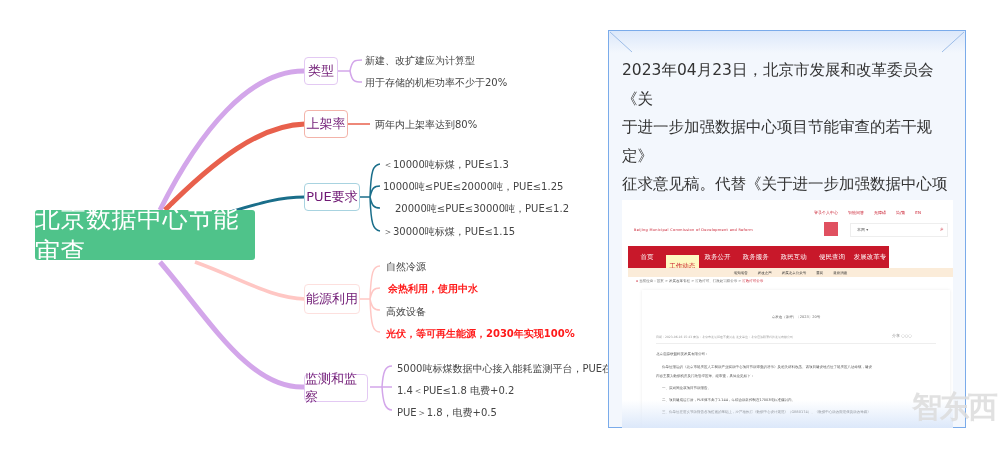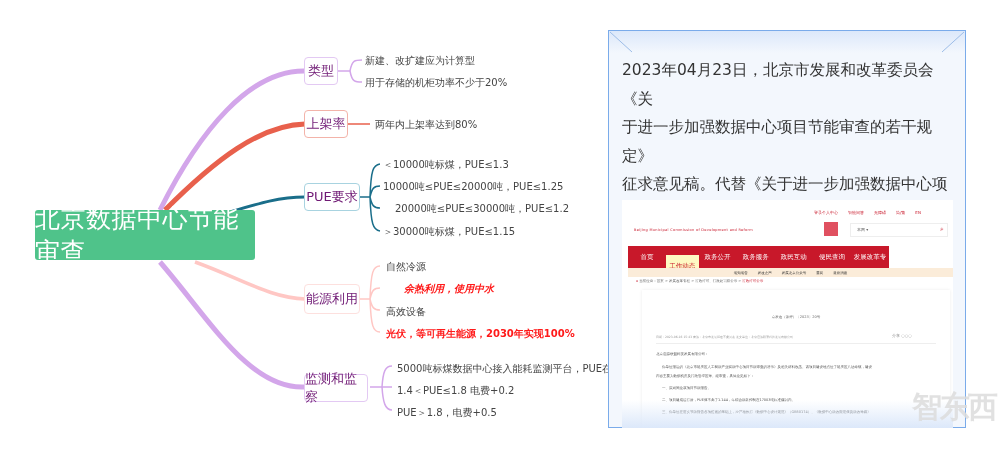--- a/index.html
+++ b/index.html
@@ -73,21 +73,21 @@
 </div>
 <div class="abs leaf" style="left:383px;top:158px;">＜10000吨标煤，PUE≤1.3</div>
 <div class="abs leaf" style="left:383px;top:180px;">10000吨≤PUE≤20000吨，PUE≤1.25</div>
 <div class="abs leaf" style="left:383px;top:202px;margin-left:12px;">20000吨≤PUE≤30000吨，PUE≤1.2</div>
 <div class="abs leaf" style="left:383px;top:225px;">＞30000吨标煤，PUE≤1.15</div>
 
 <div class="abs branch" style="left:304px;top:284px;width:56px;height:30px;border-color:#fde0de;">
   <span>能源利用</span>
 </div>
 <div class="abs leaf" style="left:386px;top:260px;">自然冷源</div>
-<div class="abs leaf red" style="left:404px;top:282px;font-style:italic;">余热利用，使用中水</div>
+<div class="abs leaf red" style="left:388px;top:282px;">余热利用，使用中水</div>
 <div class="abs leaf" style="left:386px;top:305px;">高效设备</div>
 <div class="abs leaf red" style="left:386px;top:327px;">光伏，等可再生能源，2030年实现100%</div>
 
 <div class="abs branch" style="left:304px;top:374px;width:64px;height:28px;border-color:#e3c9f3;">
   <span>监测和监察</span>
 </div>
 <div class="abs leaf" style="left:397px;top:362px;">5000吨标煤数据中心接入能耗监测平台，PUE在线监测</div>
 <div class="abs leaf" style="left:397px;top:384px;">1.4＜PUE≤1.8 电费+0.2</div>
 <div class="abs leaf" style="left:397px;top:406px;">PUE＞1.8，电费+0.5</div>
 

